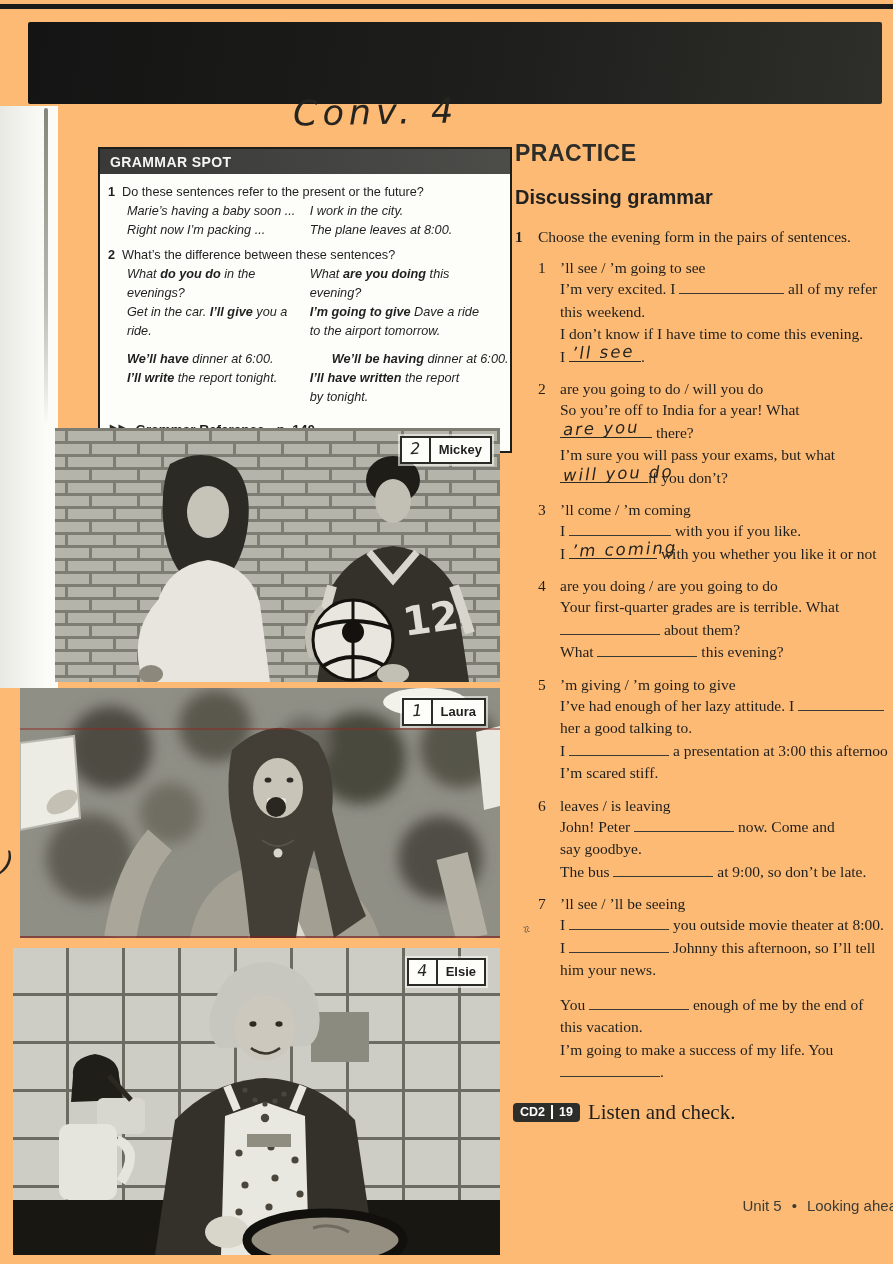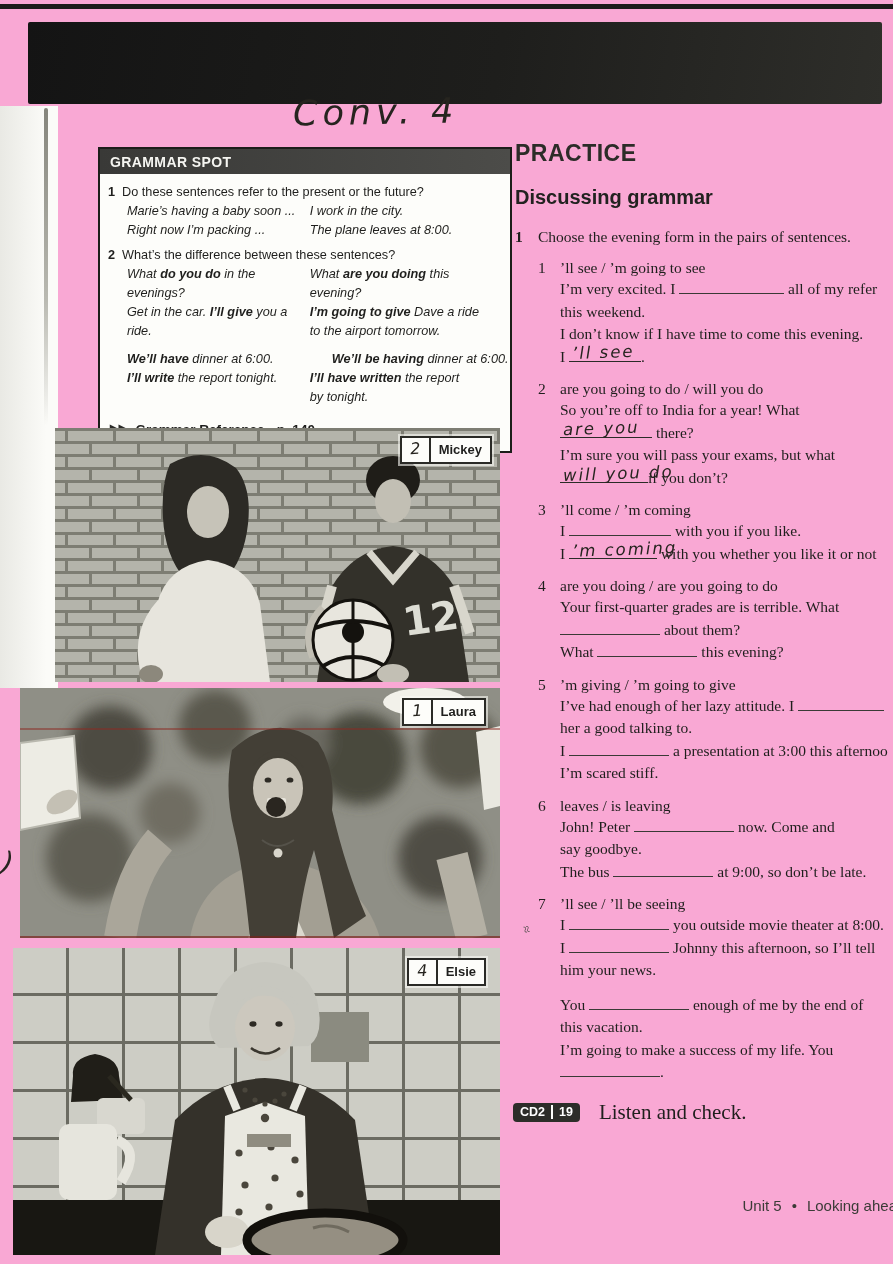--- a/index.html
+++ b/index.html
@@ -1,16 +1,16 @@
 <!DOCTYPE html>
 <html><head>
 <meta charset="utf-8">
 <style>
   html,body{margin:0;padding:0;background:#d9d9d6;}
-  .page{position:relative;width:893px;height:1264px;margin:0 auto;background:#f9a8d4;overflow:hidden;
+  .page{position:relative;width:893px;height:1264px;margin:0 auto;background:#fdba74;overflow:hidden;
         font-family:"Liberation Sans",sans-serif;color:#1f1f1d;}
 
   
   .top-line{position:absolute;left:0;top:4px;width:893px;height:5px;background:#1c1c1a;}
   .top-bar{position:absolute;left:28px;top:22px;width:854px;height:82px;border-radius:2px;
            background:linear-gradient(100deg,#141414 0%,#1e1e1c 55%,#2e2e2a 100%);}
   .gutter{position:absolute;left:0;top:106px;width:58px;height:582px;
           background:linear-gradient(90deg,#e9e9e4 0%,#fbfbf8 80%);}
   .spine-line{position:absolute;left:44px;top:108px;width:4px;height:318px;border-radius:4px;
           background:linear-gradient(#85857c,#b9b9b1 60%,rgba(185,185,177,0));}
@@ -60,21 +60,21 @@
   #items{list-style:none;margin:0;padding:0 0 0 23px;font-family:"Liberation Serif",serif;font-size:15.5px;}
   .ex-item{margin-bottom:12px;padding-left:22px;position:relative;}
   .choice{margin-bottom:1px;}
   .inum{display:inline-block;width:22px;margin-left:-22px;}
   .ex-line{line-height:22.5px;white-space:nowrap;}
   .blank{display:inline-block;border-bottom:1.4px solid #3a3a36;height:2px;vertical-align:baseline;}
   .blank.filled{position:relative;border-bottom-width:1.8px;border-bottom-color:#2b2b27;}
   .ans{position:absolute;left:3px;bottom:-4px;font-size:16.5px;white-space:nowrap;letter-spacing:2px;}
   .pencil{position:absolute;left:-15px;top:26px;font-size:13px;color:#4a4a46;transform:rotate(75deg);letter-spacing:-1px;}
 
-  .audio-row{display:flex;align-items:center;gap:19px;margin:16px 0 4px -2px;}
+  .audio-row{display:flex;align-items:center;gap:8px;margin:16px 0 4px -2px;}
   .cd-badge{display:inline-flex;align-items:center;background:#2d2d29;color:#fff;border-radius:4px;
             font-size:12.5px;font-weight:bold;padding:2.5px 7px;}
   .cd-badge .track{border-left:2px solid #fdfdfa;margin-left:6px;padding-left:6px;}
   .audio-caption{font-family:"Liberation Serif",serif;font-size:21px;}
 
   .footer{position:absolute;top:1197px;right:-4px;display:flex;gap:10px;font-size:15px;color:#3b3b37;}
 </style>
 </head>
 <body>
 

